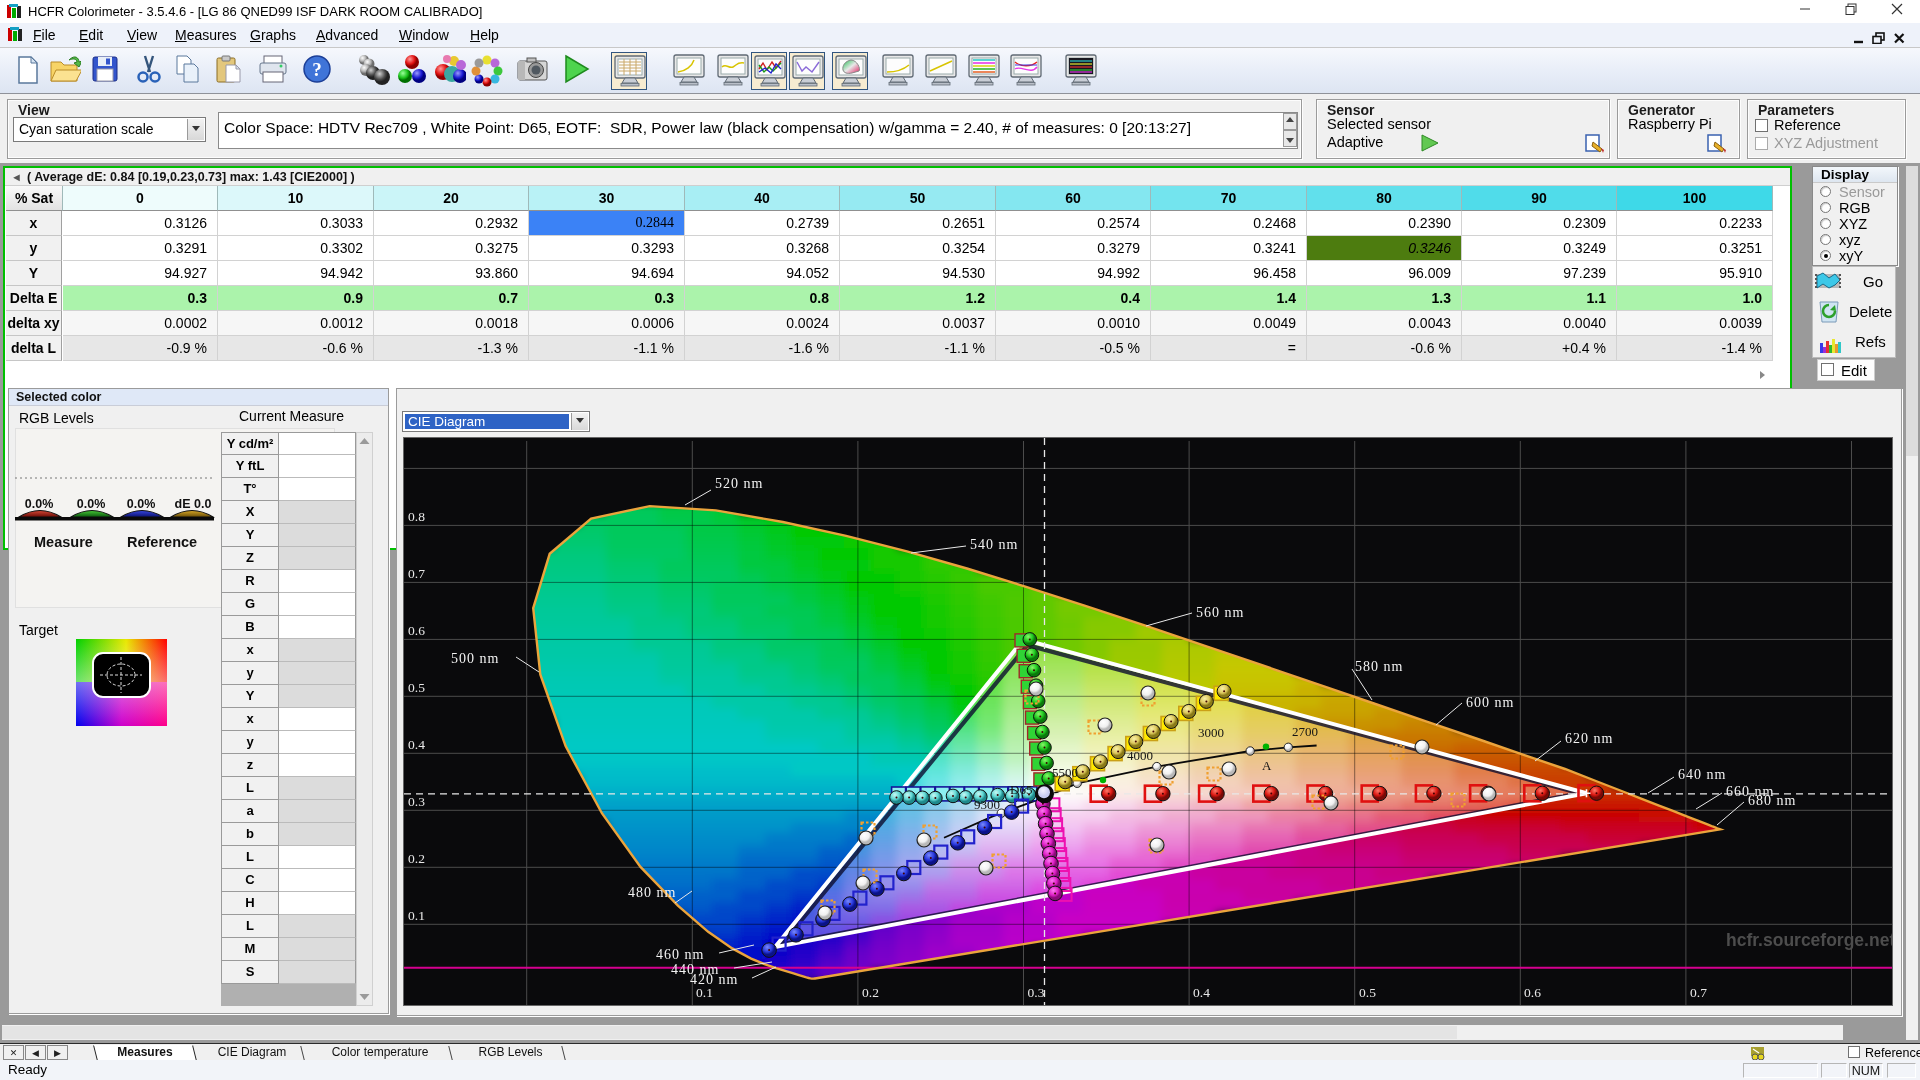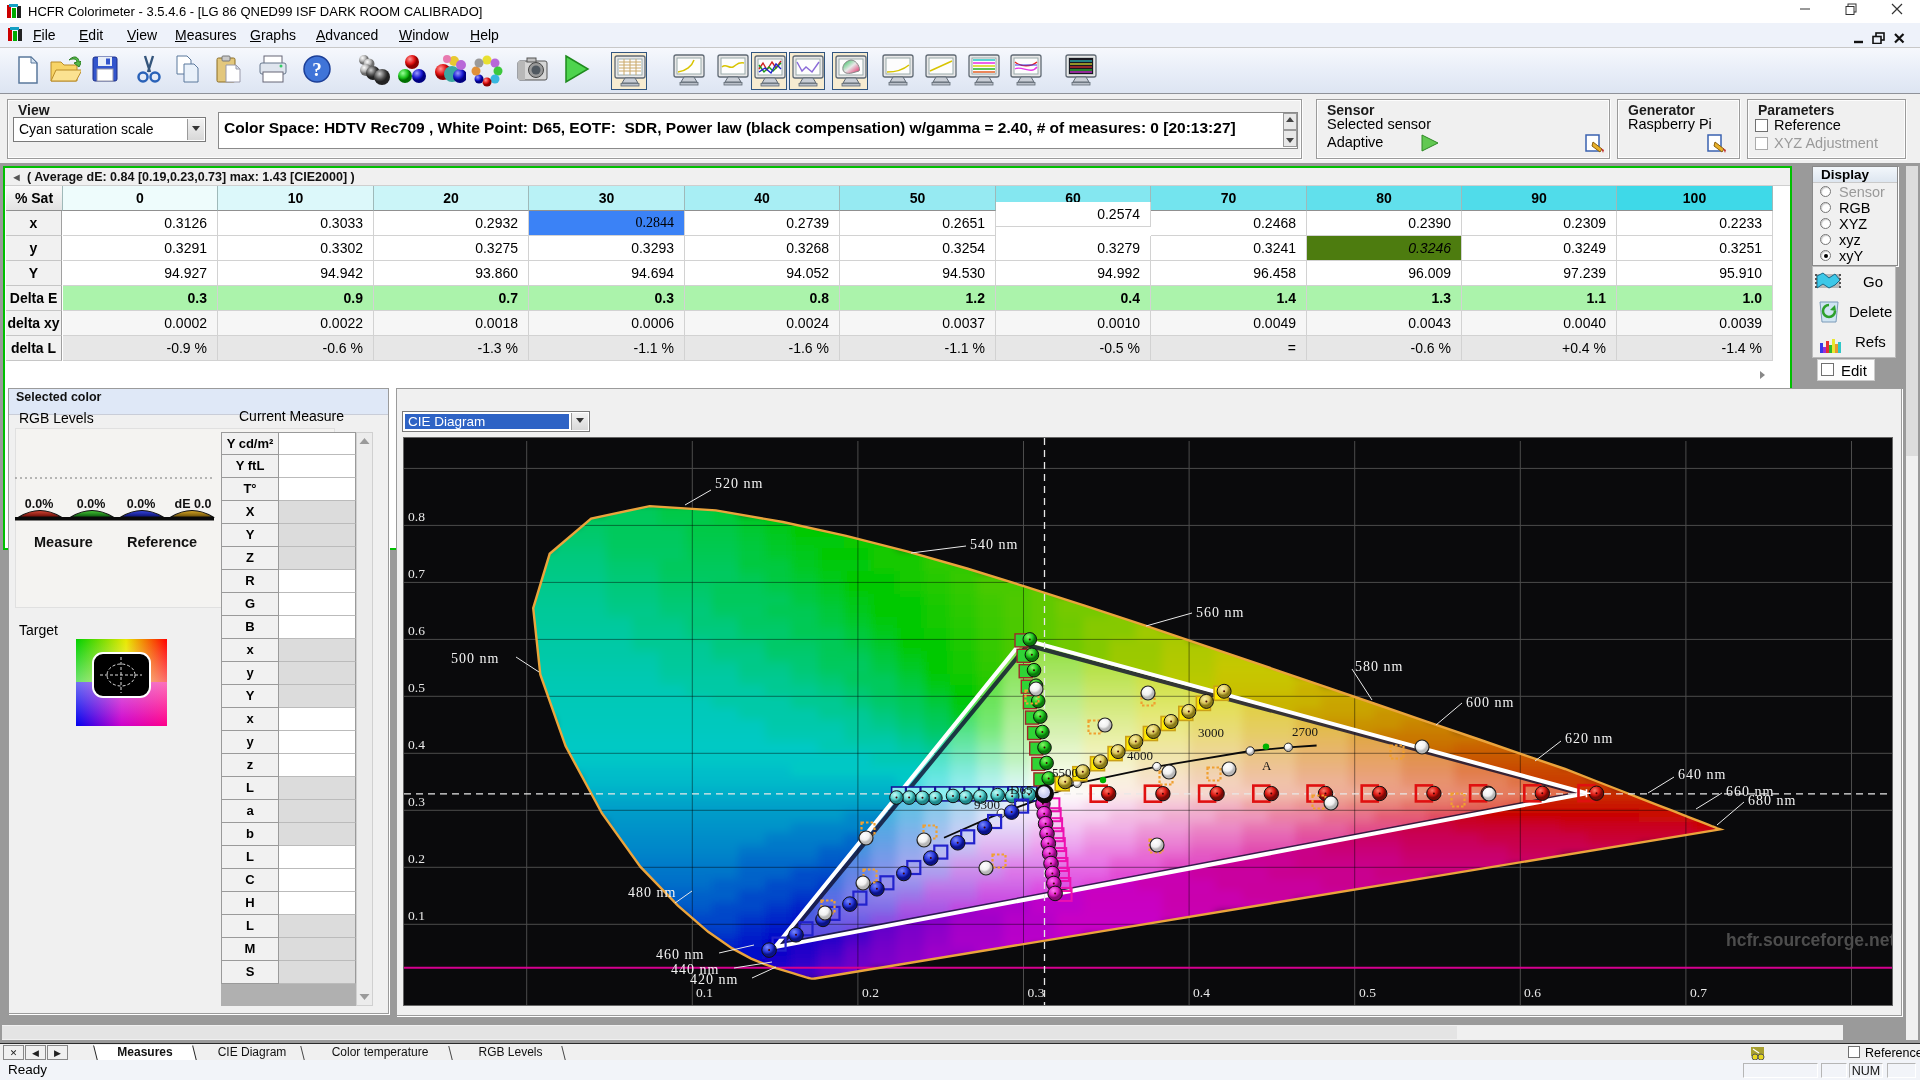--- a/index.html
+++ b/index.html
@@ -18,21 +18,21 @@
 .combo{position:absolute;background:#fff;border:1px solid #7a7a7a;font-size:14px}
 .combo .cbtn{position:absolute;right:1px;top:1px;bottom:1px;width:17px;background:linear-gradient(#f2f2f2,#d8d8d8);border-left:1px solid #9a9a9a}
 .arrowdown{position:absolute;left:4px;top:7px;width:0;height:0;border-left:4px solid transparent;border-right:4px solid transparent;border-top:5px solid #333}
 #mdi{left:0;top:163px;width:1920px;height:880px;background:#9a9a9a}
 #tablepanel{position:absolute;left:3px;top:3px;width:1789px;height:384px;border:2px solid #00c000;background:#fff}
 .hcell{position:absolute;top:0;height:25px;border-right:1px solid #9fb9b9;border-bottom:1px solid #909090;font-weight:bold;font-size:14px;text-align:center;line-height:24px}
 .rlabel{position:absolute;left:0;width:56px;height:25px;background:#f1f1f1;border-right:1px solid #a0a0a0;border-bottom:1px solid #c6c6c6;font-weight:bold;font-size:14px;text-align:center;line-height:24px}
 .dcell{position:absolute;width:156px;height:25px;border-right:1px solid #d2d2d2;border-bottom:1px solid #d2d2d2;font-size:14px;text-align:right;padding-right:10px;line-height:24px}
 #leftpanel{position:absolute;left:8px;top:225px;width:381px;height:626px;background:#f0f0f0;border:1px solid #9b9b9b;box-shadow:1px 1px 0 #fff}
 #infopanel{position:absolute;left:396px;top:225px;width:1506px;height:628px;background:#f0f0f0;border:1px solid #9b9b9b;box-shadow:1px 1px 0 #fff}
-.ptitle{height:26px;background:#dfe8f7;border-bottom:1px solid #c9cdd8;font-size:12.5px;font-weight:bold;color:#111;padding-left:7px;line-height:16px}
+.ptitle{height:17px;background:#dfe8f7;border-bottom:1px solid #c9cdd8;font-size:12.5px;font-weight:bold;color:#111;padding-left:7px;line-height:16px}
 #tabrow{left:0;top:1043px;width:1920px;height:17px;background:#f0f0f0;border-top:1px solid #2a2a2a}
 .tab{position:absolute;top:1px;height:16px;font-size:12px;color:#111;text-align:center;line-height:15px}
 #statusbar{left:0;top:1060px;width:1920px;height:20px;background:#f2f4f9}
 .sunken{position:absolute;border:1px solid #b6b6b6;border-right-color:#fff;border-bottom-color:#fff;background:#f2f4f9}
 .radio{position:absolute;width:11px;height:11px;border-radius:50%;background:#fff;border:1px solid #777;box-shadow:inset 1px 1px 1px #ccc}
 .check{position:absolute;width:13px;height:13px;background:#fff;border:1px solid #707070}
 </style></head><body>
 
 <div class="abs" id="titlebar">
 <svg class="abs" style="left:6px;top:3px" width="17" height="17">
@@ -292,21 +292,21 @@
 <div class="gbox" style="left:7px;top:5px;width:1295px;height:60px">
       <div class="gtitle">View</div>
     </div>
 <div class="combo" style="left:13px;top:23px;width:193px;height:25px">
       <span style="position:absolute;left:5px;top:3px">Cyan saturation scale</span>
       <span class="cbtn">
         <span class="arrowdown"></span>
       </span>
     </div>
 <div class="abs" style="left:218px;top:18px;width:1080px;height:37px;background:#fff;border:1px solid #8a8a8a"></div>
-<div class="abs" style="left:224px;top:25px;width:1054px;font-size:15.5px;font-weight:bold;white-space:nowrap;overflow:hidden">Color Space: HDTV Rec709 , White Point: D65, EOTF:&nbsp; SDR, Power law (black compensation) w/gamma = 2.40, # of measures: 0 [20:13:27]</div>
+<div class="abs" style="left:224px;top:25px;width:1054px;font-size:15.5px;font-weight:normal;white-space:nowrap;overflow:hidden">Color Space: HDTV Rec709 , White Point: D65, EOTF:&nbsp; SDR, Power law (black compensation) w/gamma = 2.40, # of measures: 0 [20:13:27]</div>
 <div class="abs" style="left:1283px;top:19px;width:14px;height:17px;background:#e8e8e8;border:1px solid #999"><svg width="12" height="15">
         <path d="M6 3l4 5H2z" fill="#444"></path>
       </svg></div>
 <div class="abs" style="left:1283px;top:36px;width:14px;height:17px;background:#e8e8e8;border:1px solid #999"><svg width="12" height="15">
         <path d="M6 12l4-5H2z" fill="#444"></path>
       </svg></div>
 <div class="gbox" style="left:1316px;top:5px;width:294px;height:60px">
       <div class="gtitle">Sensor</div>
     </div>
 <div class="abs" style="left:1327px;top:22px;font-size:14.5px">Selected sensor</div>
@@ -355,21 +355,21 @@
         <div class="hcell" style="left:1302px;width:155px;background:#61e0ec">80</div>
         <div class="hcell" style="left:1457px;width:155px;background:#50dcea">90</div>
         <div class="hcell" style="left:1612px;width:156px;background:#3ed9e8">100</div>
 <div class="rlabel" style="top:25px;left:1px">x</div>
         <div class="dcell" style="left:58px;top:25px;width:155px;background:#ffffff;">0.3126</div>
         <div class="dcell" style="left:213px;top:25px;width:156px;background:#ffffff;">0.3033</div>
         <div class="dcell" style="left:369px;top:25px;width:155px;background:#ffffff;">0.2932</div>
         <div class="dcell" style="left:524px;top:25px;width:156px;background:#3b82f6;font-family:Liberation Serif, serif;">0.2844</div>
         <div class="dcell" style="left:680px;top:25px;width:155px;background:#ffffff;">0.2739</div>
         <div class="dcell" style="left:835px;top:25px;width:156px;background:#ffffff;">0.2651</div>
-        <div class="dcell" style="left:991px;top:16px;width:155px;background:#ffffff;">0.2574</div>
+        <div class="dcell" style="left:991px;top:25px;width:155px;background:#ffffff;">0.2574</div>
         <div class="dcell" style="left:1146px;top:25px;width:156px;background:#ffffff;">0.2468</div>
         <div class="dcell" style="left:1302px;top:25px;width:155px;background:#ffffff;">0.2390</div>
         <div class="dcell" style="left:1457px;top:25px;width:155px;background:#ffffff;">0.2309</div>
         <div class="dcell" style="left:1612px;top:25px;width:156px;background:#ffffff;">0.2233</div>
         <div class="rlabel" style="top:50px;left:1px">y</div>
         <div class="dcell" style="left:58px;top:50px;width:155px;background:#ffffff;">0.3291</div>
         <div class="dcell" style="left:213px;top:50px;width:156px;background:#ffffff;">0.3302</div>
         <div class="dcell" style="left:369px;top:50px;width:155px;background:#ffffff;">0.3275</div>
         <div class="dcell" style="left:524px;top:50px;width:156px;background:#ffffff;">0.3293</div>
         <div class="dcell" style="left:680px;top:50px;width:155px;background:#ffffff;">0.3268</div>
@@ -398,21 +398,21 @@
         <div class="dcell" style="left:524px;top:100px;width:156px;background:#abf3ab;font-weight:bold;">0.3</div>
         <div class="dcell" style="left:680px;top:100px;width:155px;background:#abf3ab;font-weight:bold;">0.8</div>
         <div class="dcell" style="left:835px;top:100px;width:156px;background:#abf3ab;font-weight:bold;">1.2</div>
         <div class="dcell" style="left:991px;top:100px;width:155px;background:#abf3ab;font-weight:bold;">0.4</div>
         <div class="dcell" style="left:1146px;top:100px;width:156px;background:#abf3ab;font-weight:bold;">1.4</div>
         <div class="dcell" style="left:1302px;top:100px;width:155px;background:#abf3ab;font-weight:bold;">1.3</div>
         <div class="dcell" style="left:1457px;top:100px;width:155px;background:#abf3ab;font-weight:bold;">1.1</div>
         <div class="dcell" style="left:1612px;top:100px;width:156px;background:#abf3ab;font-weight:bold;">1.0</div>
         <div class="rlabel" style="top:125px;left:1px">delta xy</div>
         <div class="dcell" style="left:58px;top:125px;width:155px;background:#f6f6f6;">0.0002</div>
-        <div class="dcell" style="left:213px;top:125px;width:156px;background:#f6f6f6;">0.0022</div>
+        <div class="dcell" style="left:213px;top:125px;width:156px;background:#f6f6f6;">0.0012</div>
         <div class="dcell" style="left:369px;top:125px;width:155px;background:#f6f6f6;">0.0018</div>
         <div class="dcell" style="left:524px;top:125px;width:156px;background:#f6f6f6;">0.0006</div>
         <div class="dcell" style="left:680px;top:125px;width:155px;background:#f6f6f6;">0.0024</div>
         <div class="dcell" style="left:835px;top:125px;width:156px;background:#f6f6f6;">0.0037</div>
         <div class="dcell" style="left:991px;top:125px;width:155px;background:#f6f6f6;">0.0010</div>
         <div class="dcell" style="left:1146px;top:125px;width:156px;background:#f6f6f6;">0.0049</div>
         <div class="dcell" style="left:1302px;top:125px;width:155px;background:#f6f6f6;">0.0043</div>
         <div class="dcell" style="left:1457px;top:125px;width:155px;background:#f6f6f6;">0.0040</div>
         <div class="dcell" style="left:1612px;top:125px;width:156px;background:#f6f6f6;">0.0039</div>
         <div class="rlabel" style="top:150px;left:1px">delta L</div>

